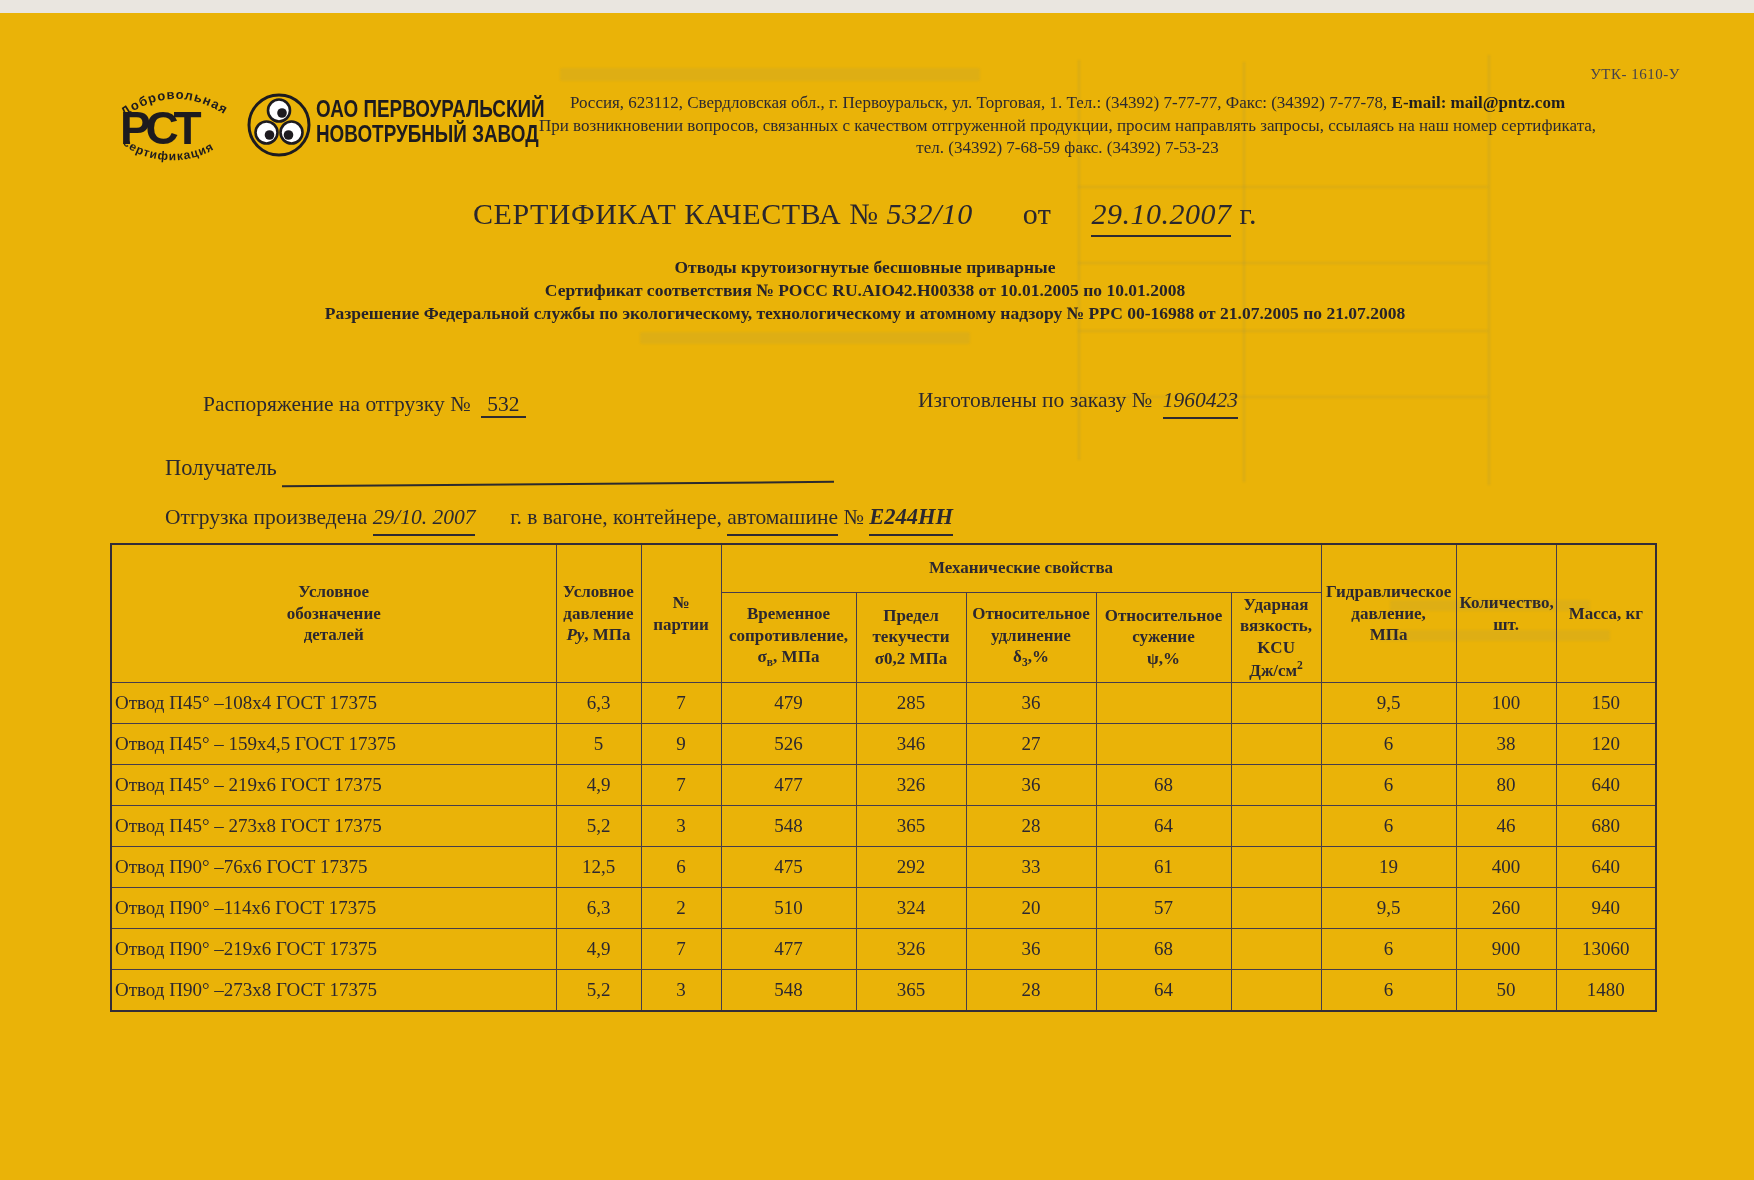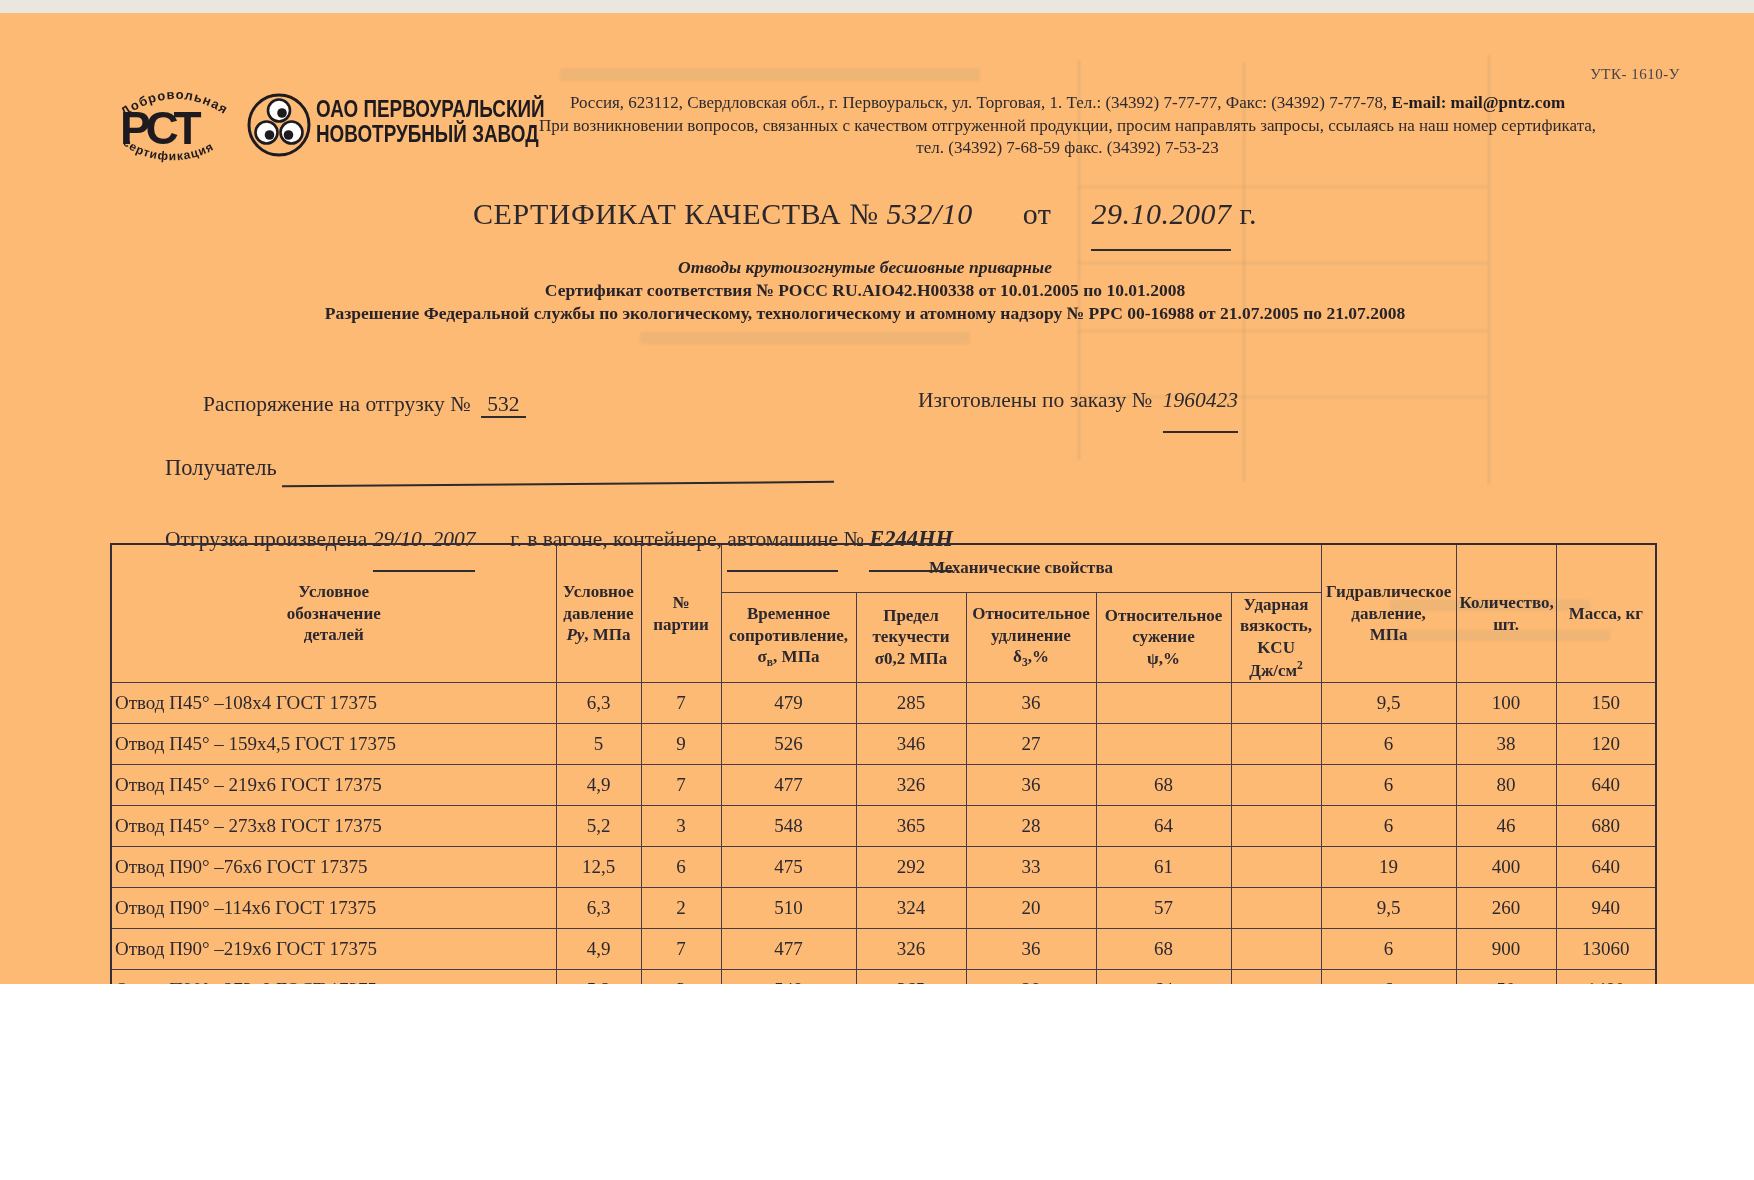--- a/index.html
+++ b/index.html
@@ -1,44 +1,44 @@
 <!DOCTYPE html>
 <html><head>
 <meta charset="utf-8">
 <style>
   html,body{margin:0;padding:0;background:#ffffff;}
   .page{
-    position:relative;width:1754px;height:984px;overflow:hidden;
-    background:#fdba74;
+    position:relative;width:1754px;height:1180px;overflow:hidden;
+    background:#eab308;
     font-family:"Liberation Serif", serif;
     color:#302c34;
   }
   .top-strip{position:absolute;left:0;top:0;width:1754px;height:13px;background:#eae6e0;}
   .abs{position:absolute;}
   .pre{white-space:pre-line;}
   .form-code{top:66px;left:1545px;width:180px;font-size:15px;letter-spacing:.5px;color:#45424c;text-align:center;}
   
   .company-name{left:316px;top:97px;font-family:"Liberation Sans",sans-serif;font-weight:700;
     font-size:23px;line-height:1.08;transform:scaleX(.82);transform-origin:left top;white-space:nowrap;color:#1d1b1f;}
   .contact{left:470px;top:92px;width:1195px;font-size:17px;line-height:1.33;text-align:center;color:#2c2930;}
   .contact b{color:#1e1c21;}
   
   .title{left:0;top:197px;width:1730px;text-align:center;font-size:30px;color:#2a272e;letter-spacing:.5px;}
   .hand{font-style:italic;}
-  .uline{border-bottom:2px solid #2e2b31;padding-bottom:19px;}
+  .uline{border-bottom:2px solid #2e2b31;padding-bottom:5px;}
   .sp1{display:inline-block;width:34px;} .sp2{display:inline-block;width:24px;}
   .subtitle{left:0;width:1730px;text-align:center;font-weight:700;font-size:17.5px;color:#26232a;}
-  .s1{top:257px;font-style:italic;} .s2{top:280px;} .s3{top:303px;}
+  .s1{top:257px;} .s2{top:280px;} .s3{top:303px;}
   
   .field{font-size:21.5px;color:#2b282f;}
   .dispatch{left:165px;top:392px;margin-left:38px;}
   .order{left:918px;top:388px;}
   .receiver{left:165px;top:455px;font-size:22.5px;}
   .receiver-line{left:282px;top:483px;width:552px;height:0;border-top:2px solid #2c2a2e;transform:rotate(-.45deg);}
-  .shipment{left:165px;top:504px;margin-top:22px;}
+  .shipment{left:165px;top:504px;}
   .veh{font-weight:700;font-style:italic;font-size:22.5px;}
   
   table.cert{position:absolute;left:110px;top:543px;width:1545px;border-collapse:collapse;table-layout:fixed;}
   table.cert th,table.cert td{border:1.6px solid #463c4b;vertical-align:middle;padding:1px 3px;}
   table.cert{border:2.2px solid #332d38;}
   table.cert th{font-weight:700;font-size:17px;line-height:1.28;text-align:center;color:#2c2830;}
   td.name{font-size:19px;padding-left:10px;text-align:left;color:#2c2830;}
   td.num{font-size:19px;text-align:center;color:#2c2830;}
   tr.h1{height:48px;} tr.h2{height:88px;} tr.dr{height:41px;}
   .blk{display:block;}

